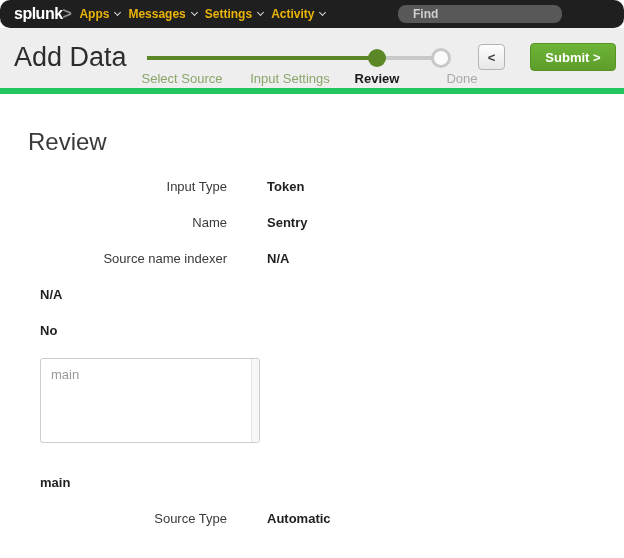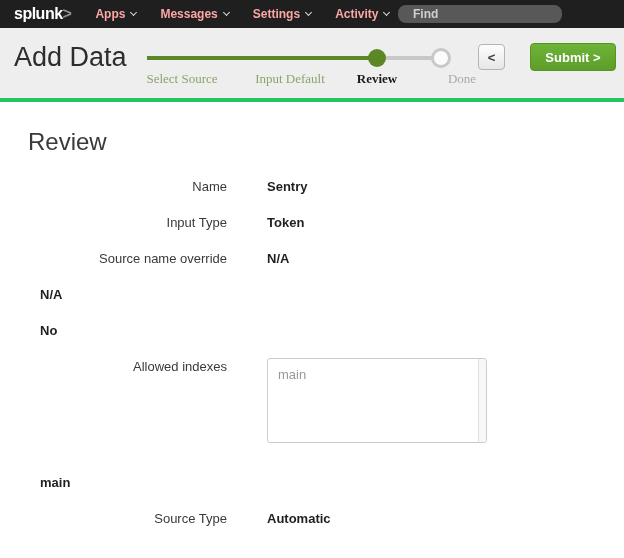--- a/index.html
+++ b/index.html
@@ -8,61 +8,61 @@
     font-family:"Liberation Sans", sans-serif;
     background:#ffffff;
     position:relative;
     overflow:hidden;
   }
 
   
   .navbar {
     position:absolute; top:0; left:0; width:624px; height:28px;
     background:var(--navbar_bg, #1f1f1f);
-    display:flex; align-items:center;
+    display:flex; align-items:center;border-radius:10px;
   }
   .logo { margin-left:14px; font-size:16px; font-weight:bold; color:#ffffff; letter-spacing:-0.5px; white-space:nowrap; }
   .logo .logo-chev { color:#909090; font-weight:bold; }
   .nav-item {
-    margin-left:24px; color:#fca5a5; font-size:12px; font-weight:bold;
+    margin-left:8px; color:#eab308; font-size:12px; font-weight:bold;
     display:flex; align-items:center; cursor:pointer; white-space:nowrap;
   }
   .chev-down {
     display:inline-block; width:5px; height:5px; margin-left:6px; margin-top:-3px;
     border-right:1.6px solid #d8d8d8; border-bottom:1.6px solid #d8d8d8;
     transform:rotate(45deg);
   }
   .find-input {
     position:absolute; left:398px; top:5px; width:164px; height:18px;
     background:#585858; border:none; border-radius:8px;
     color:#f0f0f0; font-size:12px; font-weight:bold;
     padding:0 15px; outline:none;
     font-family:"Liberation Sans", sans-serif;
   }
   .find-input::placeholder { color:#cfcfcf; opacity:1; }
 
   
   .header {
-    position:absolute; top:28px; left:0; width:624px; height:74px;
+    position:absolute; top:28px; left:0; width:624px; height:66px;
     background:var(--header_bg, #eeeeee);
-    border-bottom:4px solid #22c55e;
+    border-bottom:6px solid #22c55e;
   }
   .page-title { position:absolute; left:14px; top:14px; font-size:27px; font-weight:400; color:#2d2d2d; }
 
   .prog-line-done { position:absolute; left:147px; top:28px; width:230px; height:4px; background:var(--accent_green, #5c8727); }
   .prog-line-todo { position:absolute; left:377px; top:28px; width:64px; height:4px; background:#c8c8c8; }
   .prog-dot {
     position:absolute; left:368px; top:21px; width:18px; height:18px;
     border-radius:50%; background:var(--accent_green, #5c8727);
   }
   .prog-ring {
     position:absolute; left:431px; top:20px; width:20px; height:20px;
     border-radius:50%; border:3px solid #c8c8c8; background:#fbfbfb;
   }
-  .step-label { position:absolute; top:43px; transform:translateX(-50%); font-size:13px; white-space:nowrap;font-family:Liberation Serif, serif; }
+  .step-label { position:absolute; top:43px; transform:translateX(-50%); font-size:13px; white-space:nowrap; }
   .step-complete { color:#8aa56a; }
   .step-current  { color:#1a1a1a; font-weight:bold; }
   .step-upcoming { color:#a9a9a9; }
   .step-1 { left:182px; } .step-2 { left:290px; } .step-3 { left:377px; } .step-4 { left:462px; }
 
   .back-btn {
     position:absolute; left:478px; top:16px; width:27px; height:26px;
     border:1px solid #b4b4b4; border-radius:4px;
     background:linear-gradient(#fdfdfd, #e7e7e7);
     color:#3c3c3c; font-size:13px; font-weight:bold;
@@ -125,51 +125,50 @@
 
 <div class="header">
   <div class="page-title">Add Data</div>
 
   <div class="prog-line-done"></div>
   <div class="prog-line-todo"></div>
   <div class="prog-dot"></div>
   <div class="prog-ring"></div>
 
   <div class="step-label step-1 step-complete">Select Source</div>
-  <div class="step-label step-2 step-complete">Input Default</div>
+  <div class="step-label step-2 step-complete">Input Settings</div>
   <div class="step-label step-3 step-current">Review</div>
   <div class="step-label step-4 step-upcoming">Done</div>
 
   <div class="back-btn">&lt;</div>
   <div class="submit-btn">Submit &gt;</div>
 </div>
 
 <div class="review-heading">Review</div>
 
 <div class="form">
   <div class="row">
+    <div class="lbl">Input Type</div>
+    <div class="val">Token</div>
+  </div>
+  <div class="row">
     <div class="lbl">Name</div>
     <div class="val">Sentry</div>
   </div>
   <div class="row">
-    <div class="lbl">Input Type</div>
-    <div class="val">Token</div>
-  </div>
-  <div class="row">
-    <div class="lbl">Source name override</div>
+    <div class="lbl">Source name indexer</div>
     <div class="val">N/A</div>
   </div>
   <div class="row">
     <div class="val">N/A</div>
   </div>
   <div class="row">
     <div class="val">No</div>
   </div>
   <div class="row row-tall">
-    <div class="lbl">Allowed indexes</div>
     <div class="listbox">
       <div class="listbox-item">main</div>
       <div class="listbox-scrollbar"></div>
     </div>
   </div>
   <div class="row">
     <div class="val">main</div>
   </div>
   <div class="row">
     <div class="lbl">Source Type</div>

